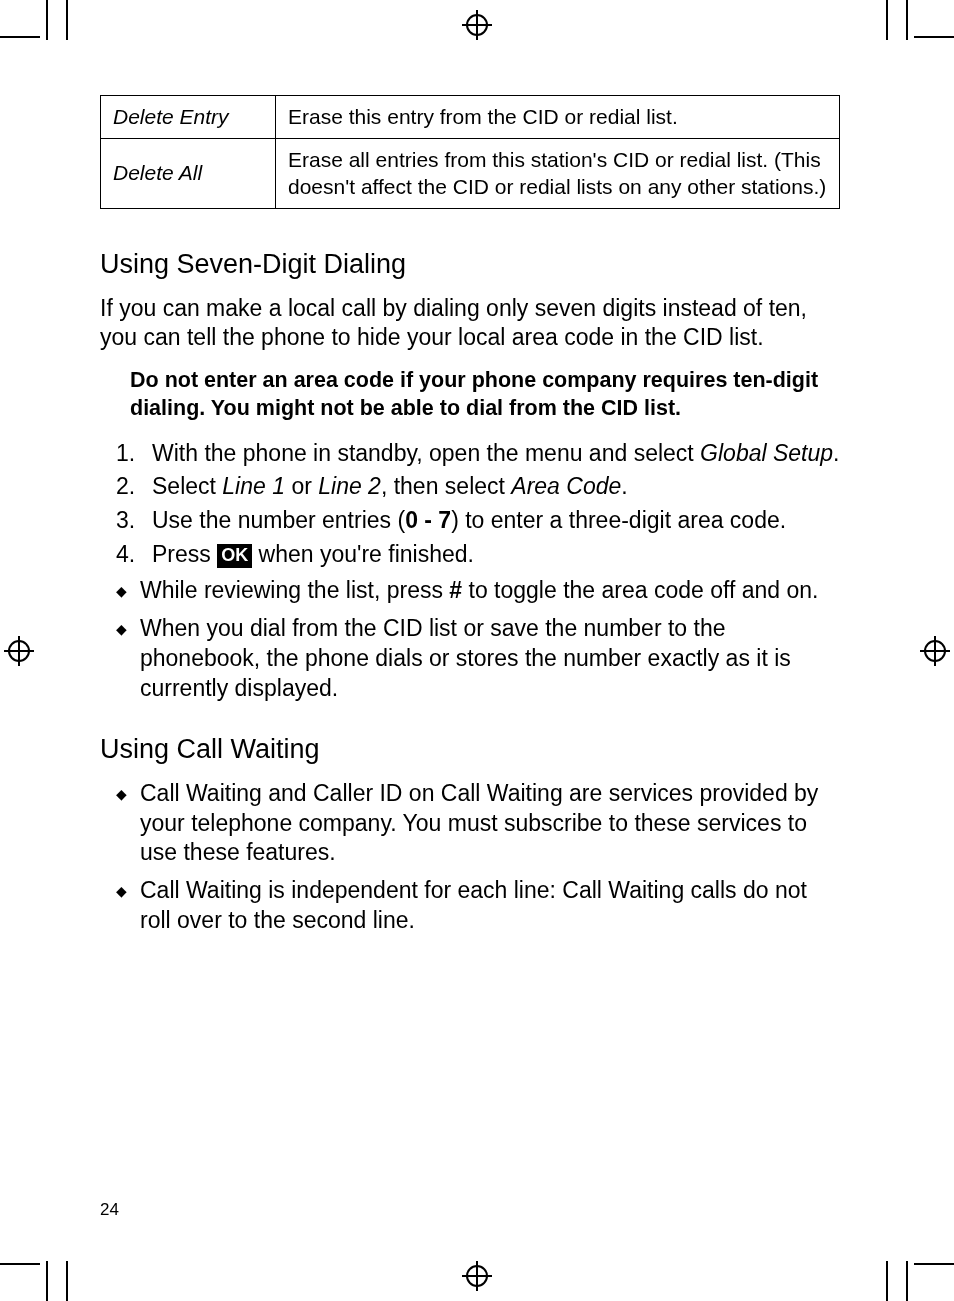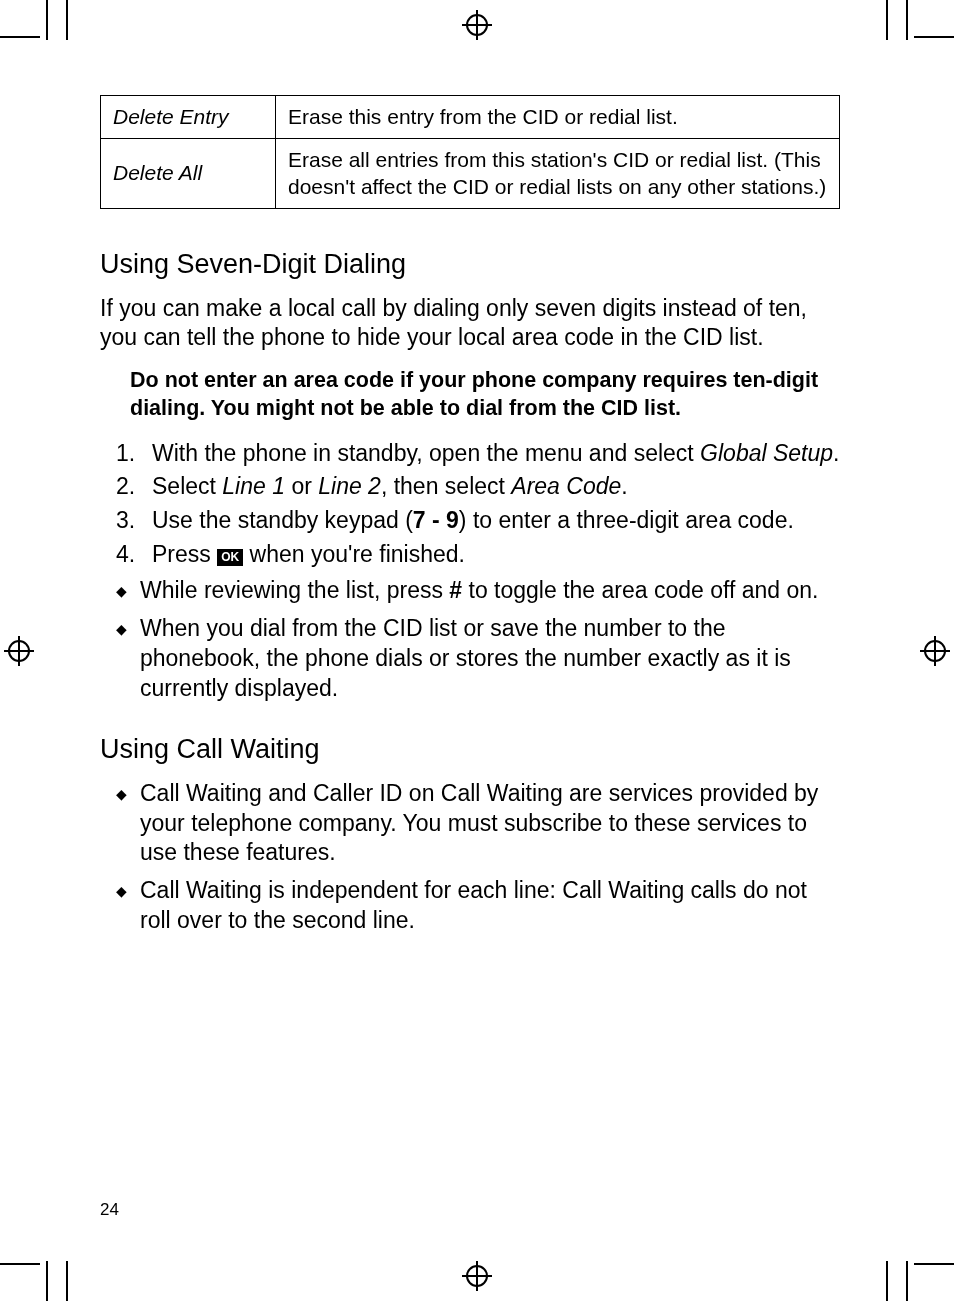--- a/index.html
+++ b/index.html
@@ -53,21 +53,21 @@
   ol { list-style: none; margin: 0 0 6px 16px; }
   ol li { font-size: 23px; line-height: 1.3; margin-bottom: 4px; padding-left: 36px; position: relative; }
   ol li .num { position: absolute; left: 0; }
 
   ul.bullets { list-style: none; margin: 0 0 0 16px; }
   ul.bullets li { font-size: 23px; line-height: 1.3; margin-bottom: 8px; padding-left: 24px; position: relative; }
   ul.bullets li::before { content: "◆"; font-size: 14px; position: absolute; left: 0; top: 6px; }
 
   .italic { font-style: italic; }
   .bold { font-weight: bold; }
-  .ok { display: inline-block; background: #000; color: #fff; font-weight: bold; font-size: 12px; padding: 2px 4px; line-height: 1.1; vertical-align: 1px; }
+  .ok { display: inline-block; background: #000; color: #fff; font-weight: bold; font-size: 18px; padding: 2px 4px; line-height: 1.1; vertical-align: 1px; }
 
   .pagenum { position: absolute; left: 100px; top: 1200px; font-size: 17px; }
 </style>
 </head>
 <body>
 
 <div class="crop h tl1"></div>
 <div class="crop v tl2"></div>
 <div class="crop v tl3"></div>
 <div class="crop h tr1"></div>
@@ -109,21 +109,21 @@
     <li>
       <span class="num">1.</span>
       <span>With the phone in standby, open the menu and select </span><span class="italic">Global Setup</span><span>.</span>
     </li>
     <li>
       <span class="num">2.</span>
       <span>Select </span><span class="italic">Line 1</span><span> or </span><span class="italic">Line 2</span><span>, then select </span><span class="italic">Area Code</span><span>.</span>
     </li>
     <li>
       <span class="num">3.</span>
-      <span>Use the standby keypad (</span><span class="bold">7 - 9</span><span>) to enter a three-digit area code.</span>
+      <span>Use the number entries (</span><span class="bold">0 - 7</span><span>) to enter a three-digit area code.</span>
     </li>
     <li>
       <span class="num">4.</span>
       <span>Press </span><span class="ok">OK</span><span> when you're finished.</span>
     </li>
   </ol>
 
   <ul class="bullets">
     <li>
       <span>While reviewing the list, press </span><span class="bold">#</span><span> to toggle the area code off and on.</span>

